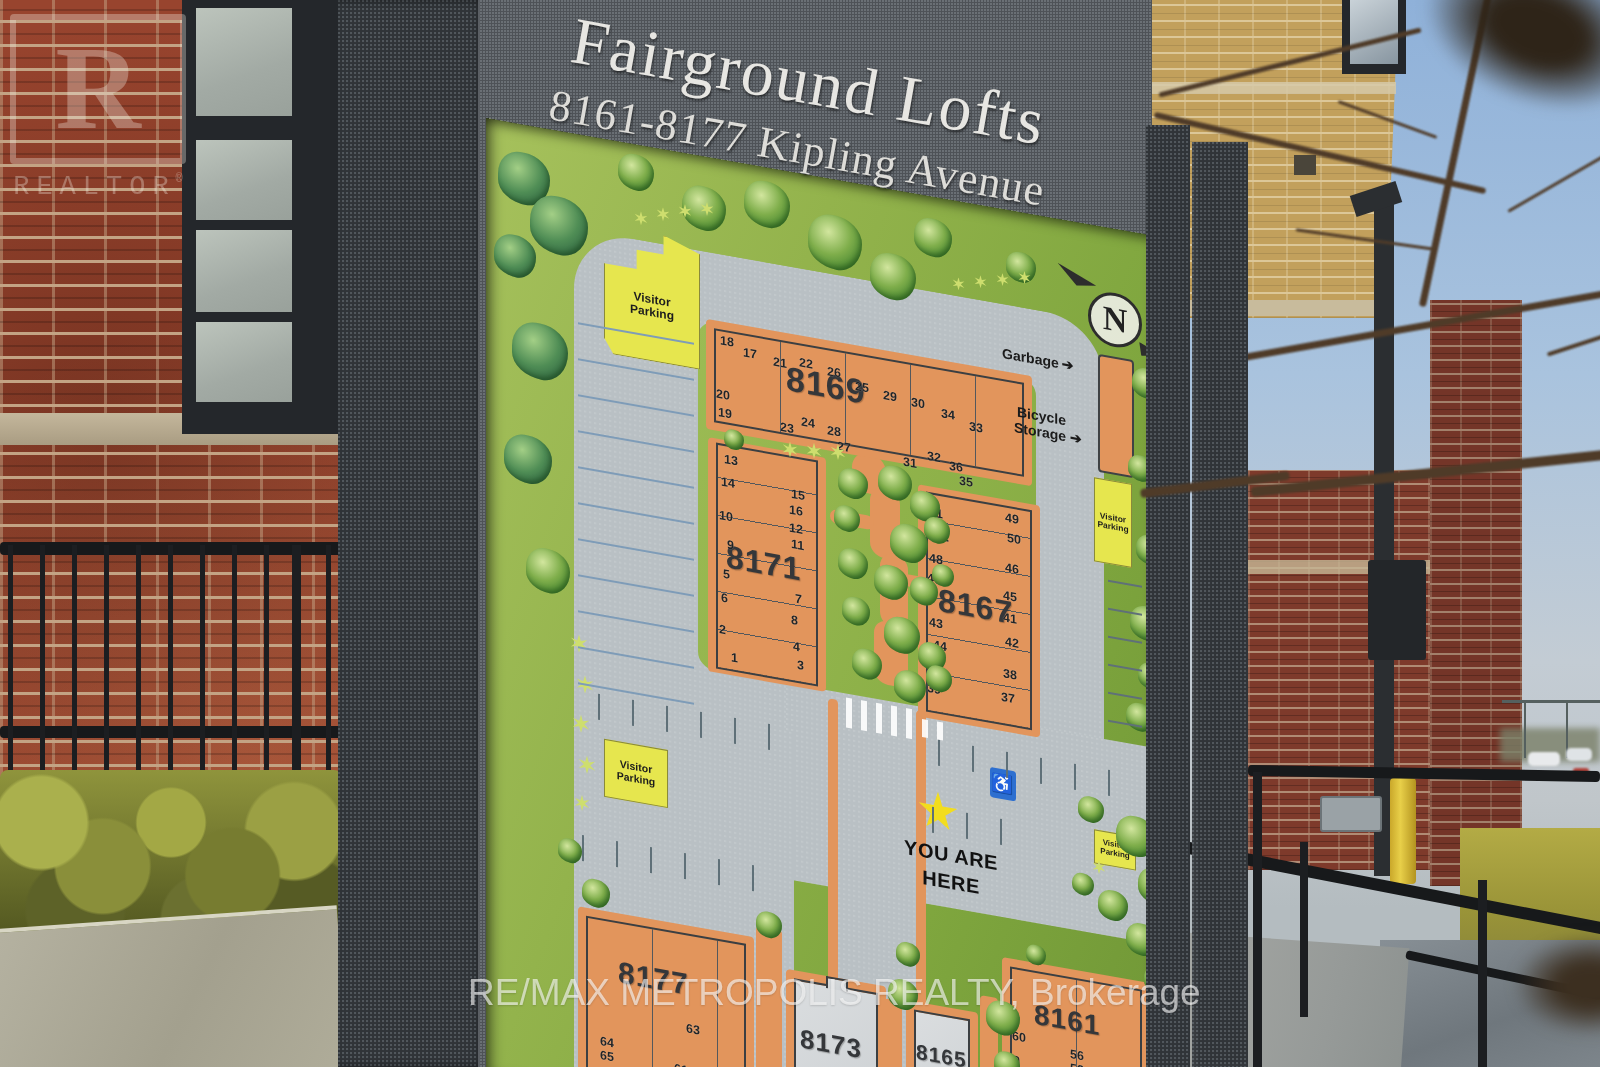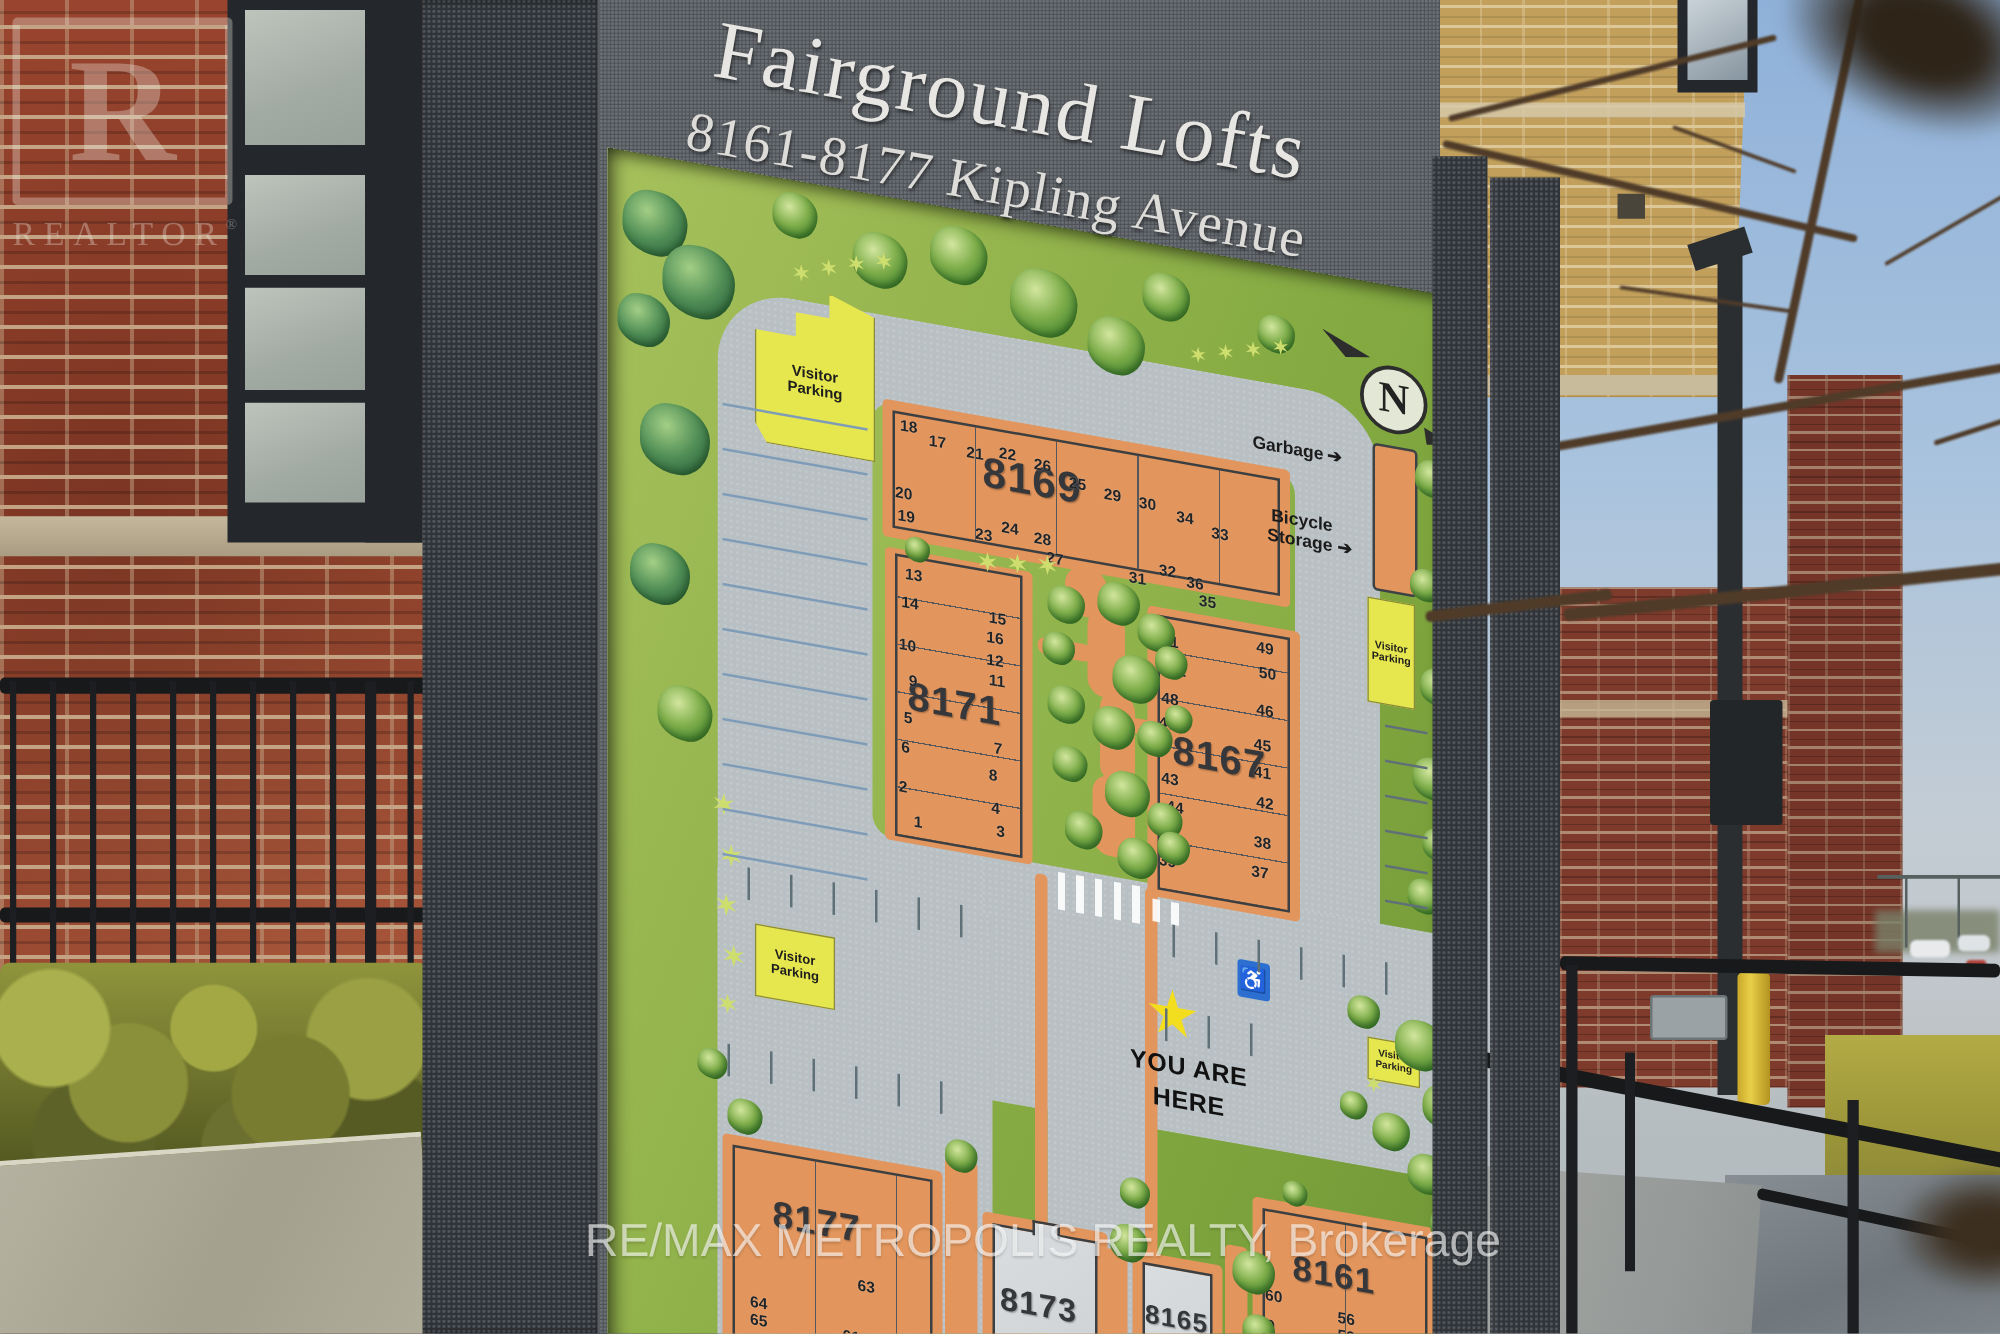--- a/index.html
+++ b/index.html
@@ -80,21 +80,21 @@
     transform:rotate(10deg);transform-origin:left top;
     text-align:center;color:#e7e6e2;font-family:"Liberation Serif","DejaVu Serif",serif;
     text-shadow:1px 2px 3px rgba(0,0,0,.55);
   }
   #title .t1{font-size:66px;letter-spacing:2px;}
   #title .t2{font-size:44px;letter-spacing:1px;margin-top:4px;color:#dddcd8;}
 
   
   #realtor{left:10px;top:14px;width:176px;z-index:55;color:rgba(246,242,234,.32);text-align:center;font-family:"Liberation Serif","DejaVu Serif",serif;pointer-events:none;}
   #realtor .rbox{border:6px solid rgba(246,242,234,.32);border-radius:4px;height:150px;display:flex;align-items:center;justify-content:center;font-size:118px;font-weight:700;}
-  #realtor .rtxt{margin-top:8px;font-size:27px;letter-spacing:7px;}
+  #realtor .rtxt{margin-top:8px;font-size:27px;letter-spacing:7px;font-family:Liberation Mono, monospace;}
   #brokerage{left:468px;top:972px;width:660px;z-index:60;color:rgba(255,255,255,.62);font-size:37px;font-family:"Liberation Sans",sans-serif;white-space:nowrap;pointer-events:none;text-shadow:0 1px 2px rgba(0,0,0,.15);}
 
   .branch{position:absolute;background:#4f3b28;border-radius:4px;filter:blur(1px);z-index:22;}
   .blurblob{position:absolute;filter:blur(7px);z-index:50;}
 </style>
 </head>
 <body>
 
 <div id="stage">
 

